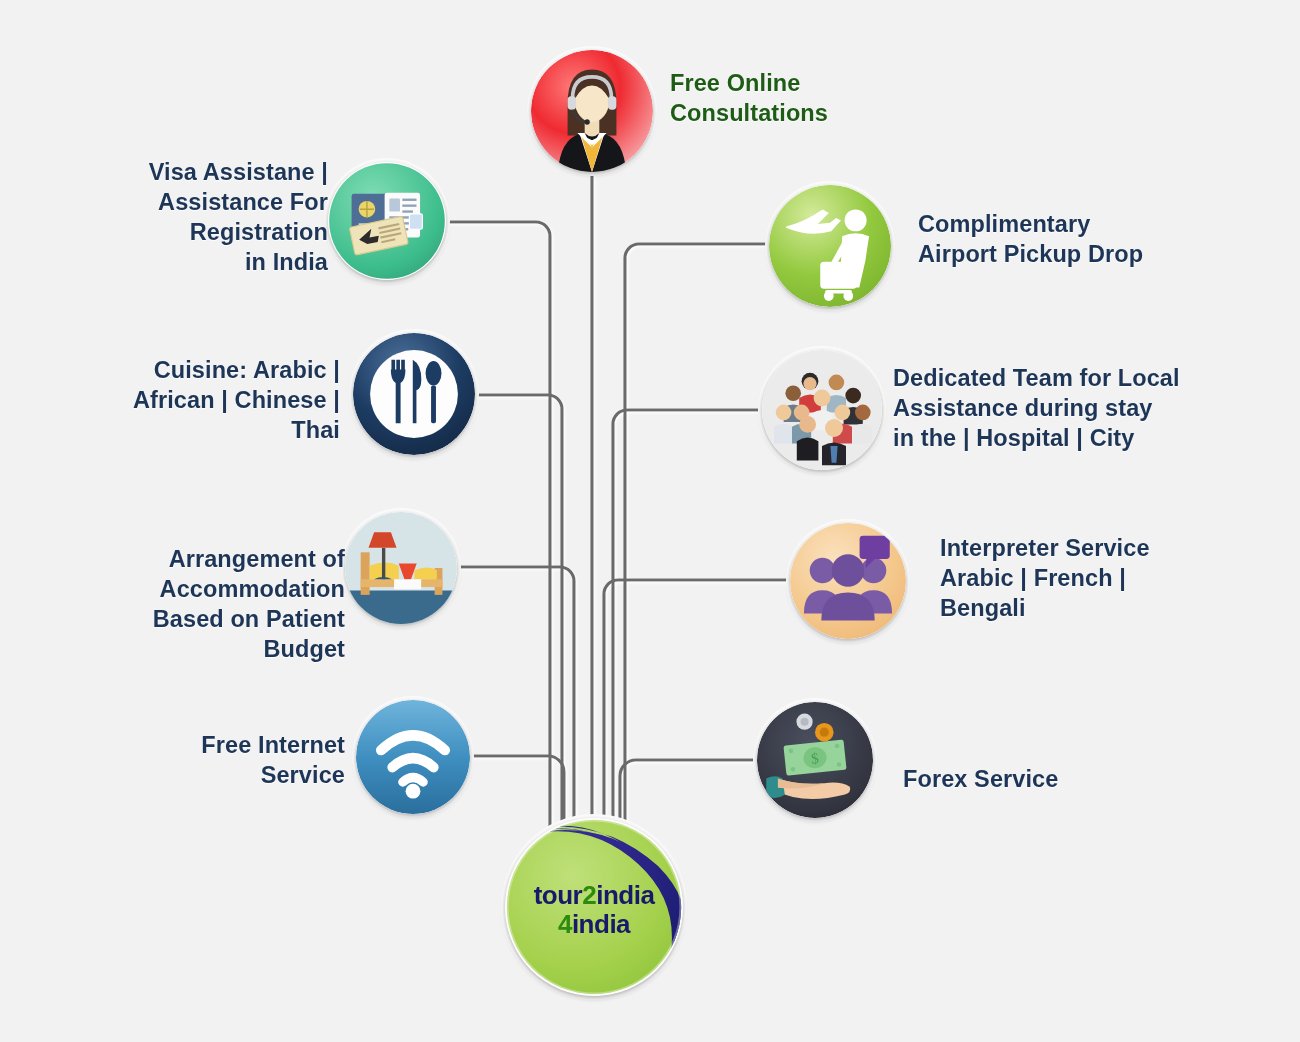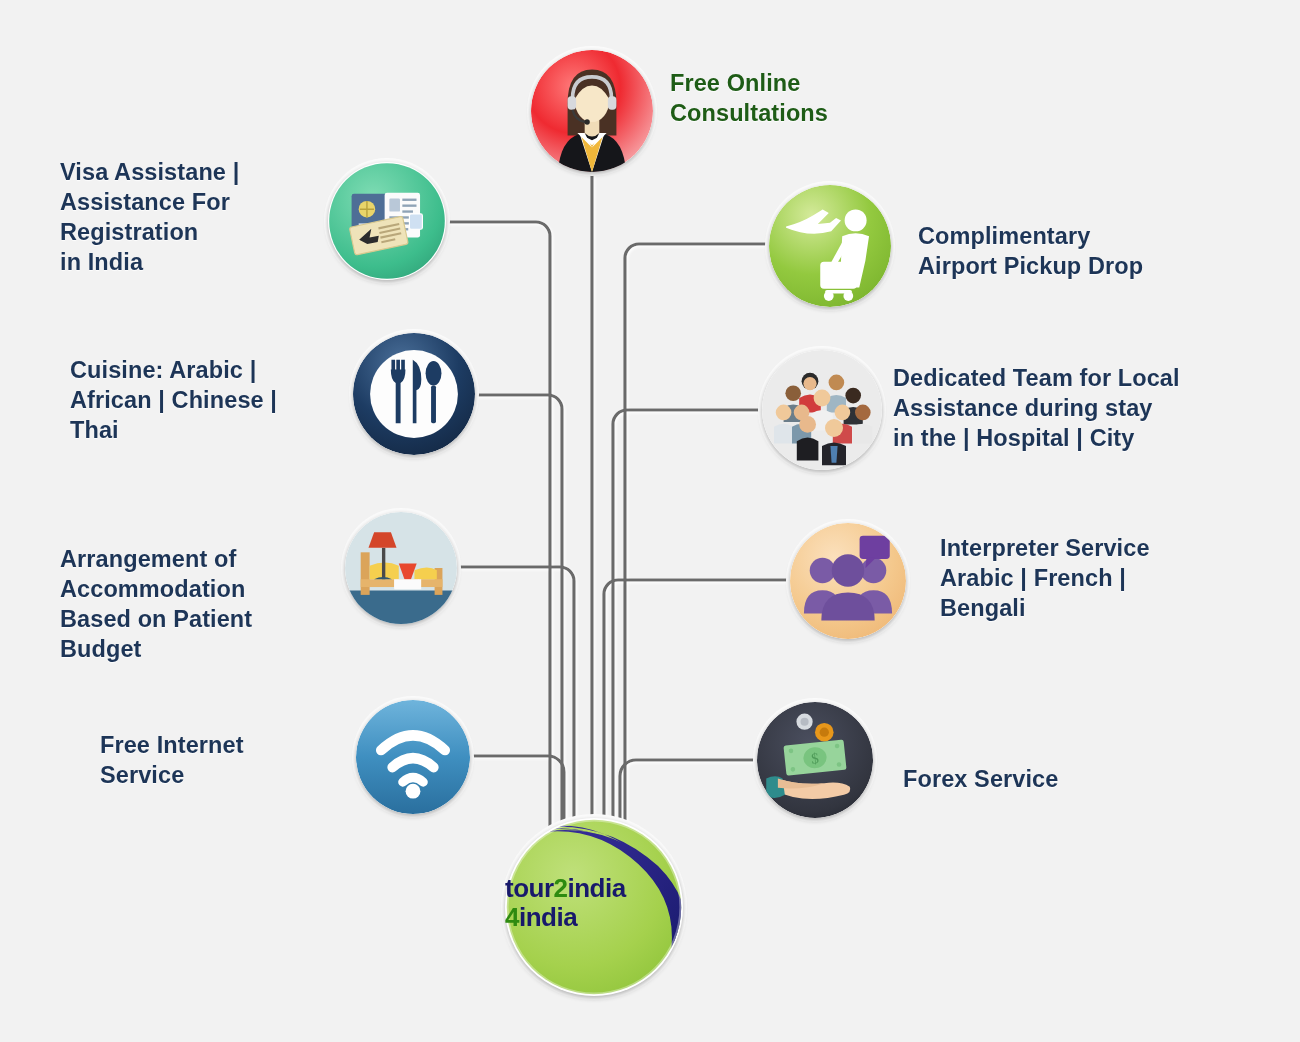--- a/index.html
+++ b/index.html
@@ -24,26 +24,27 @@
     position:absolute;
     color:#1d3557;
     font-weight:bold;
     font-size:23.5px;
     line-height:30px;
     letter-spacing:.1px;
     text-shadow:0 1px 1px rgba(255,255,255,.9);
     white-space:pre-line;
   }
   .label.right{text-align:left;}
-  .label.left{}
+  .label.left{text-align:right;}
   .label.green{color:#1e5c16;}
 
   .logo-wrap{position:absolute;}
   .logo-text{
-    position:absolute;left:0;right:0;top:56px;
+    position:absolute;left:0;right:0;top:63px;
+    text-align:center;
     font-size:26px;font-weight:bold;line-height:29px;
     letter-spacing:-.5px;
     pointer-events:none;
   }
   .t-navy{color:#18196b;}
   .t-green{color:#2e8b10;}
 </style>
 </head>
 <body>
 
@@ -237,21 +238,21 @@
       <path d="M14 34 q12 -3 22 -9 l8 -5 5 3 -9 9 10 -1 5 -4 4 2 -8 9 q-18 5 -37 -3 z" fill="#ffffff"></path>
       <circle cx="71" cy="29" r="9" fill="#ffffff"></circle>
       <path d="M60 42 q11 -5 22 0 l-3 20 -5 22 -5 0 -2 -20 -4 20 -5 0 1 -22 z" fill="#ffffff"></path>
       <path d="M61 45 l-12 22 4 2 12 -20 z" fill="#ffffff"></path>
       <rect x="42" y="63" width="30" height="22" rx="3" fill="#ffffff"></rect>
       <rect x="46" y="86" width="22" height="3" rx="1.5" fill="#ffffff"></rect>
       <circle cx="49" cy="91" r="4" fill="#ffffff"></circle>
       <circle cx="65" cy="91" r="4" fill="#ffffff"></circle>
     </svg>
   </div>
-  <div class="label right" style="left:918px;top:209px;width:300px;margin-top:12px;">Complimentary
+  <div class="label right" style="left:918px;top:209px;width:300px;">Complimentary
 Airport Pickup Drop</div>
 
   <div class="bubble" style="left:762px;top:350px;width:120px;height:120px;">
     <svg viewBox="0 0 100 100">
       <circle cx="50" cy="50" r="50" fill="#ebebeb"></circle>
 
       <g>
         <circle cx="40" cy="26" r="7" fill="#2b2b2b"></circle>
           <circle cx="40" cy="28" r="5.5" fill="#e8b98c"></circle>
         <path d="M31 40 q9 -6 18 0 l0 12 -18 0 z" fill="#d13c3c"></path>

